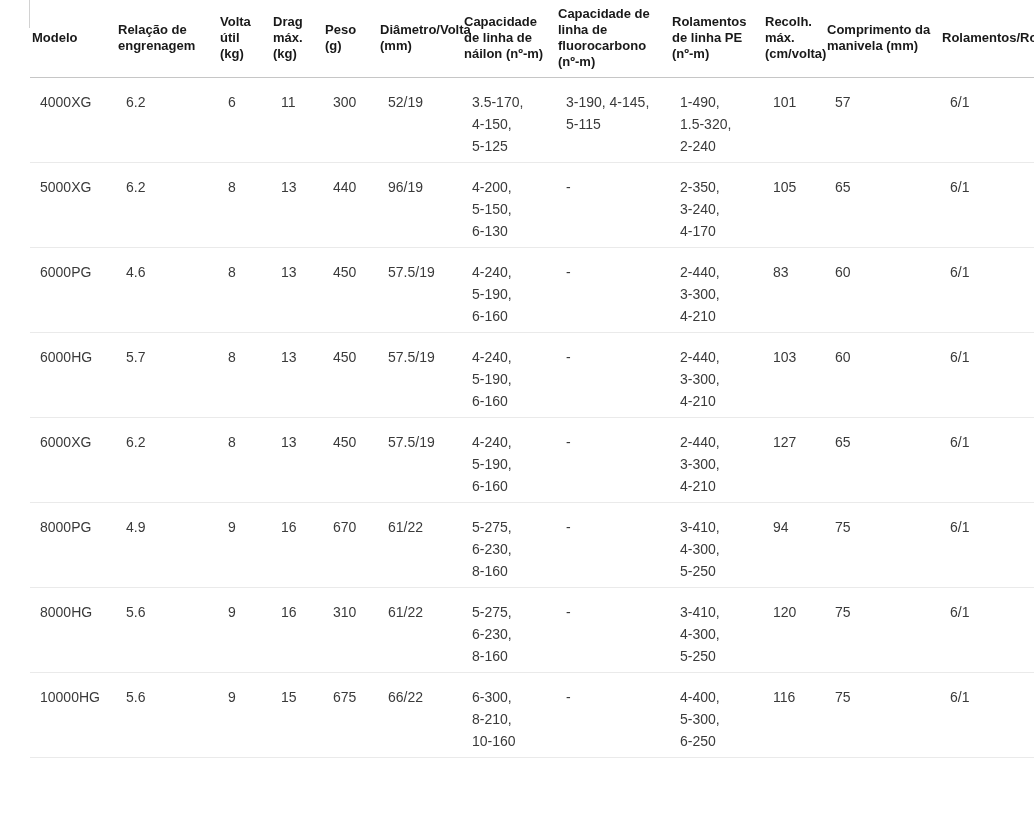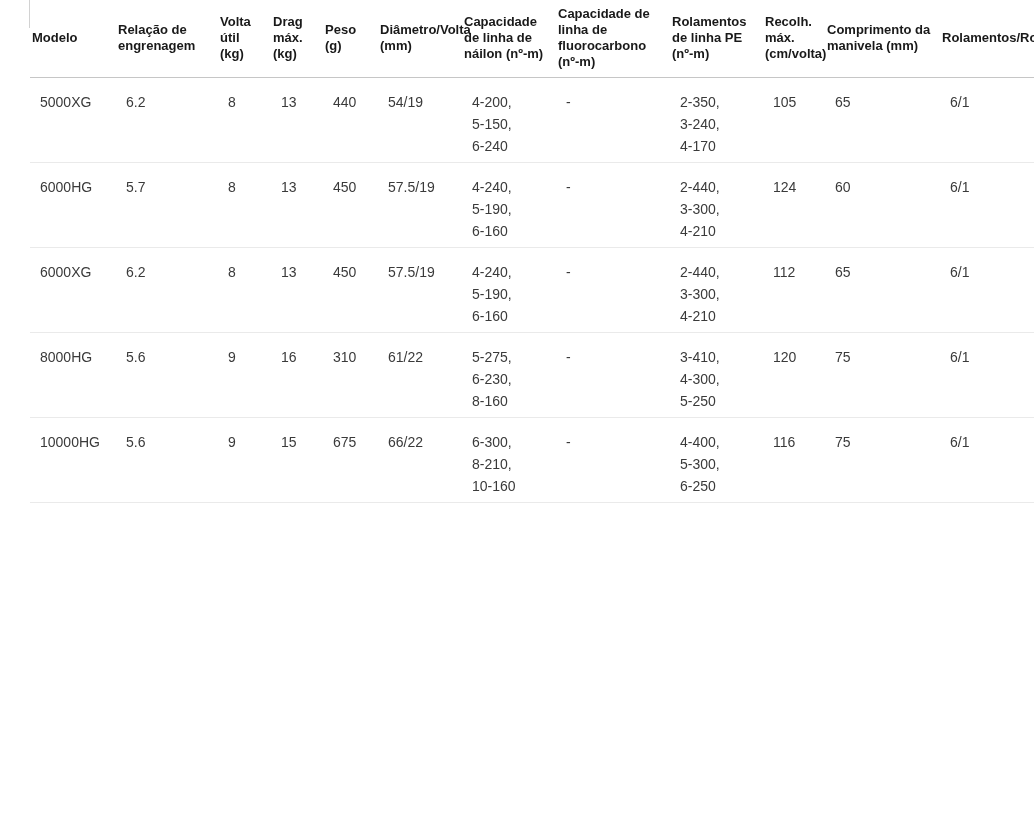--- a/index.html
+++ b/index.html
@@ -87,71 +87,126 @@
       <th>Capacidade de linha de náilon (nº-m)</th>
       <th>Capacidade de linha de fluorocarbono (nº-m)</th>
       <th>Rolamentos de linha PE (nº-m)</th>
       <th>Recolh. máx. (cm/volta)</th>
       <th>Comprimento da manivela (mm)</th>
       <th>Rolamentos/Rolers</th>
     </tr>
   </thead>
   <tbody>
     <tr>
+      <td>4000XG</td>
+      <td>6.2</td>
+      <td>6</td>
+      <td>11</td>
+      <td>300</td>
+      <td>52/19</td>
+      <td>3.5-170,
+4-150,
+5-125</td>
+      <td>3-190, 4-145,
+5-115</td>
+      <td>1-490,
+1.5-320,
+2-240</td>
+      <td>101</td>
+      <td>57</td>
+      <td>6/1</td>
+    </tr>
+    <tr>
       <td>5000XG</td>
       <td>6.2</td>
       <td>8</td>
       <td>13</td>
       <td>440</td>
-      <td>54/19</td>
+      <td>96/19</td>
       <td>4-200,
 5-150,
-6-240</td>
+6-130</td>
       <td>-</td>
       <td>2-350,
 3-240,
 4-170</td>
       <td>105</td>
       <td>65</td>
       <td>6/1</td>
     </tr>
     <tr>
-      <td>6000HG</td>
-      <td>5.7</td>
+      <td>6000PG</td>
+      <td>4.6</td>
       <td>8</td>
       <td>13</td>
       <td>450</td>
       <td>57.5/19</td>
       <td>4-240,
 5-190,
 6-160</td>
       <td>-</td>
       <td>2-440,
 3-300,
 4-210</td>
-      <td>124</td>
+      <td>83</td>
       <td>60</td>
       <td>6/1</td>
     </tr>
     <tr>
-      <td>6000XG</td>
-      <td>6.2</td>
+      <td>6000HG</td>
+      <td>5.7</td>
       <td>8</td>
       <td>13</td>
       <td>450</td>
       <td>57.5/19</td>
       <td>4-240,
 5-190,
 6-160</td>
       <td>-</td>
       <td>2-440,
 3-300,
 4-210</td>
-      <td>112</td>
+      <td>103</td>
+      <td>60</td>
+      <td>6/1</td>
+    </tr>
+    <tr>
+      <td>6000XG</td>
+      <td>6.2</td>
+      <td>8</td>
+      <td>13</td>
+      <td>450</td>
+      <td>57.5/19</td>
+      <td>4-240,
+5-190,
+6-160</td>
+      <td>-</td>
+      <td>2-440,
+3-300,
+4-210</td>
+      <td>127</td>
       <td>65</td>
+      <td>6/1</td>
+    </tr>
+    <tr>
+      <td>8000PG</td>
+      <td>4.9</td>
+      <td>9</td>
+      <td>16</td>
+      <td>670</td>
+      <td>61/22</td>
+      <td>5-275,
+6-230,
+8-160</td>
+      <td>-</td>
+      <td>3-410,
+4-300,
+5-250</td>
+      <td>94</td>
+      <td>75</td>
       <td>6/1</td>
     </tr>
     <tr>
       <td>8000HG</td>
       <td>5.6</td>
       <td>9</td>
       <td>16</td>
       <td>310</td>
       <td>61/22</td>
       <td>5-275,

